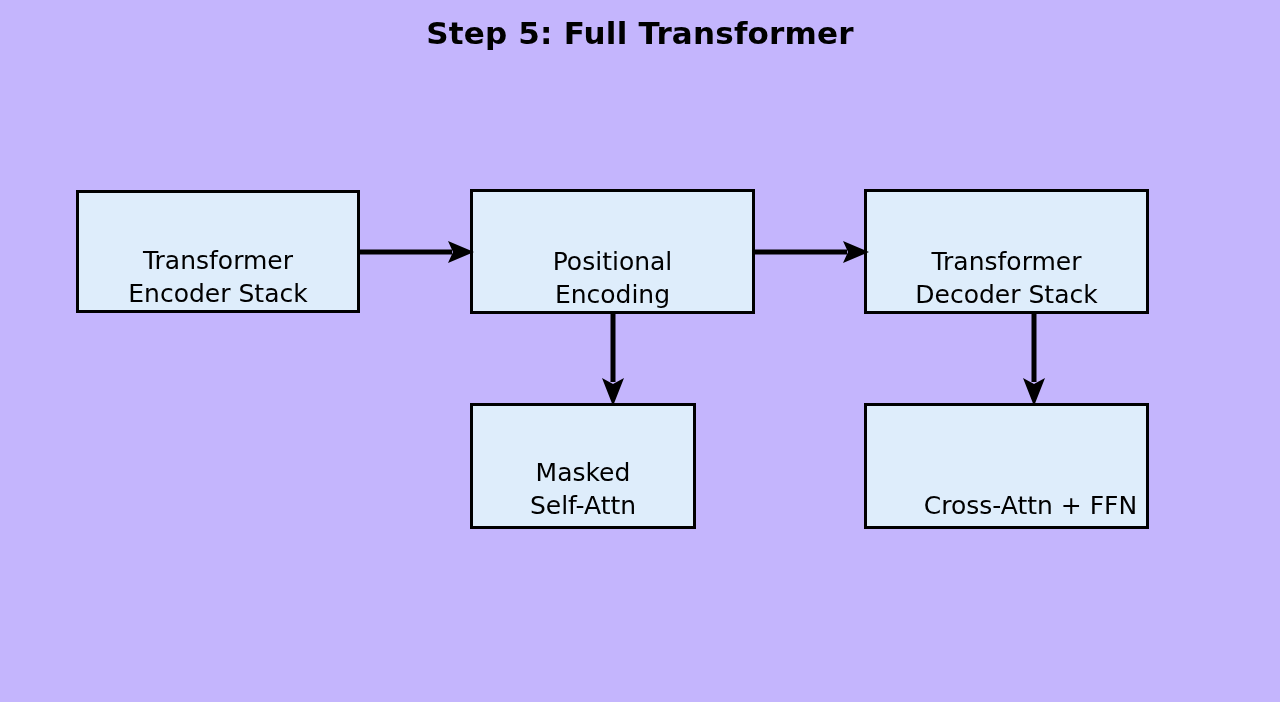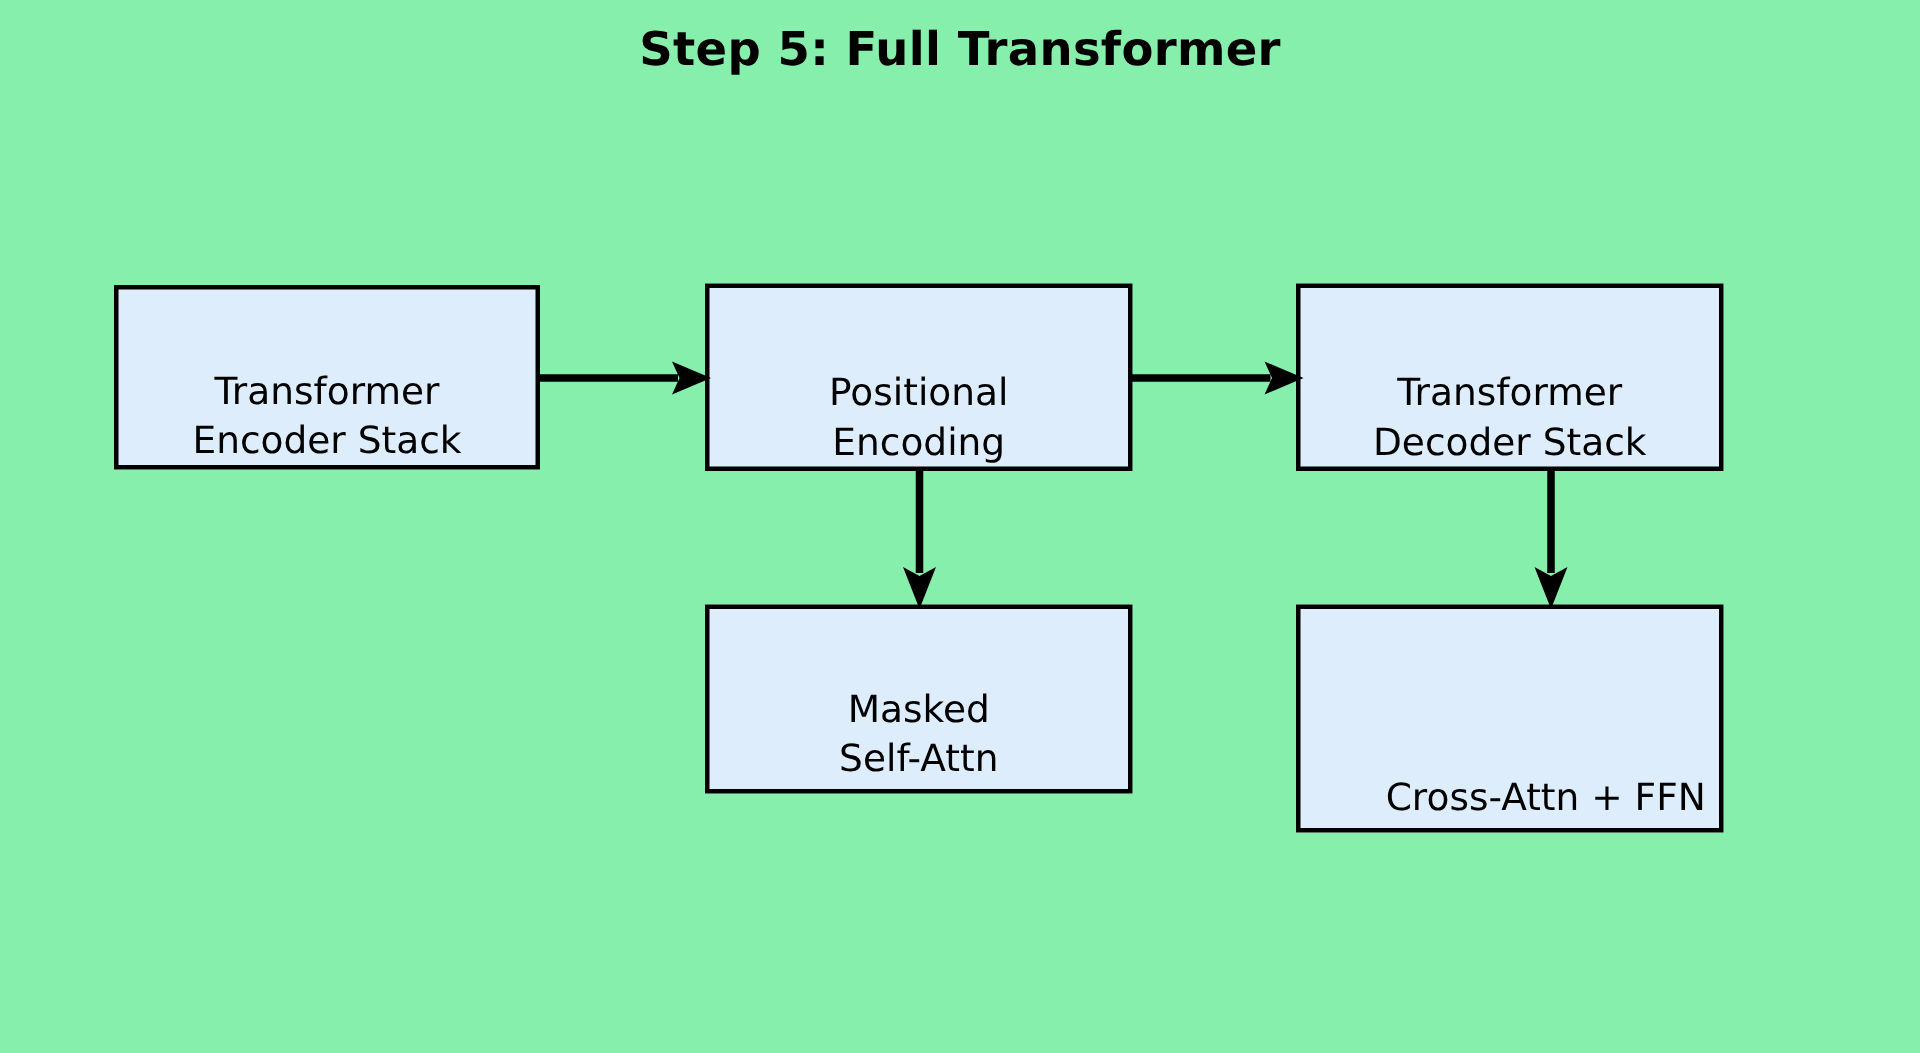--- a/index.html
+++ b/index.html
@@ -11,21 +11,21 @@
     width: 1280px;
     height: 702px;
     font-family: "DejaVu Sans", sans-serif;
     color: #000000;
     overflow: hidden;
   }
   #canvas {
     position: relative;
     width: 1280px;
     height: 702px;
-    background: #86efac;
+    background: #c4b5fd;
   }
   .title {
     position: absolute;
     left: 0;
     top: 15px;
     width: 1280px;
     text-align: center;
     font-family: "DejaVu Sans", sans-serif;
     font-weight: bold;
     font-size: 31px;
@@ -48,22 +48,22 @@
     line-height: 33px;
     text-align: center;
     color: #000000;
     white-space: pre-line;
     padding: 0 6px;
   }
   
   #node-enc   { left: 76px;  top: 190px; width: 284px; height: 123px; }
   #node-pos   { left: 470px; top: 189px; width: 285px; height: 125px; }
   #node-dec   { left: 864px; top: 189px; width: 285px; height: 125px; }
-  #node-mask  { left: 470px; top: 403px; width: 285px; height: 126px; }
-  #node-cross { left: 864px; top: 403px; width: 285px; height: 152px; padding-left: 48px; }
+  #node-mask  { left: 470px; top: 403px; width: 226px; height: 126px; }
+  #node-cross { left: 864px; top: 403px; width: 285px; height: 126px; padding-left: 48px; }
 
   
   #node-mask .node-label,
   #node-cross .node-label { transform: translateY(-4px); }
 
   .arrow-svg {
     position: absolute;
     overflow: visible;
     pointer-events: none;
   }

